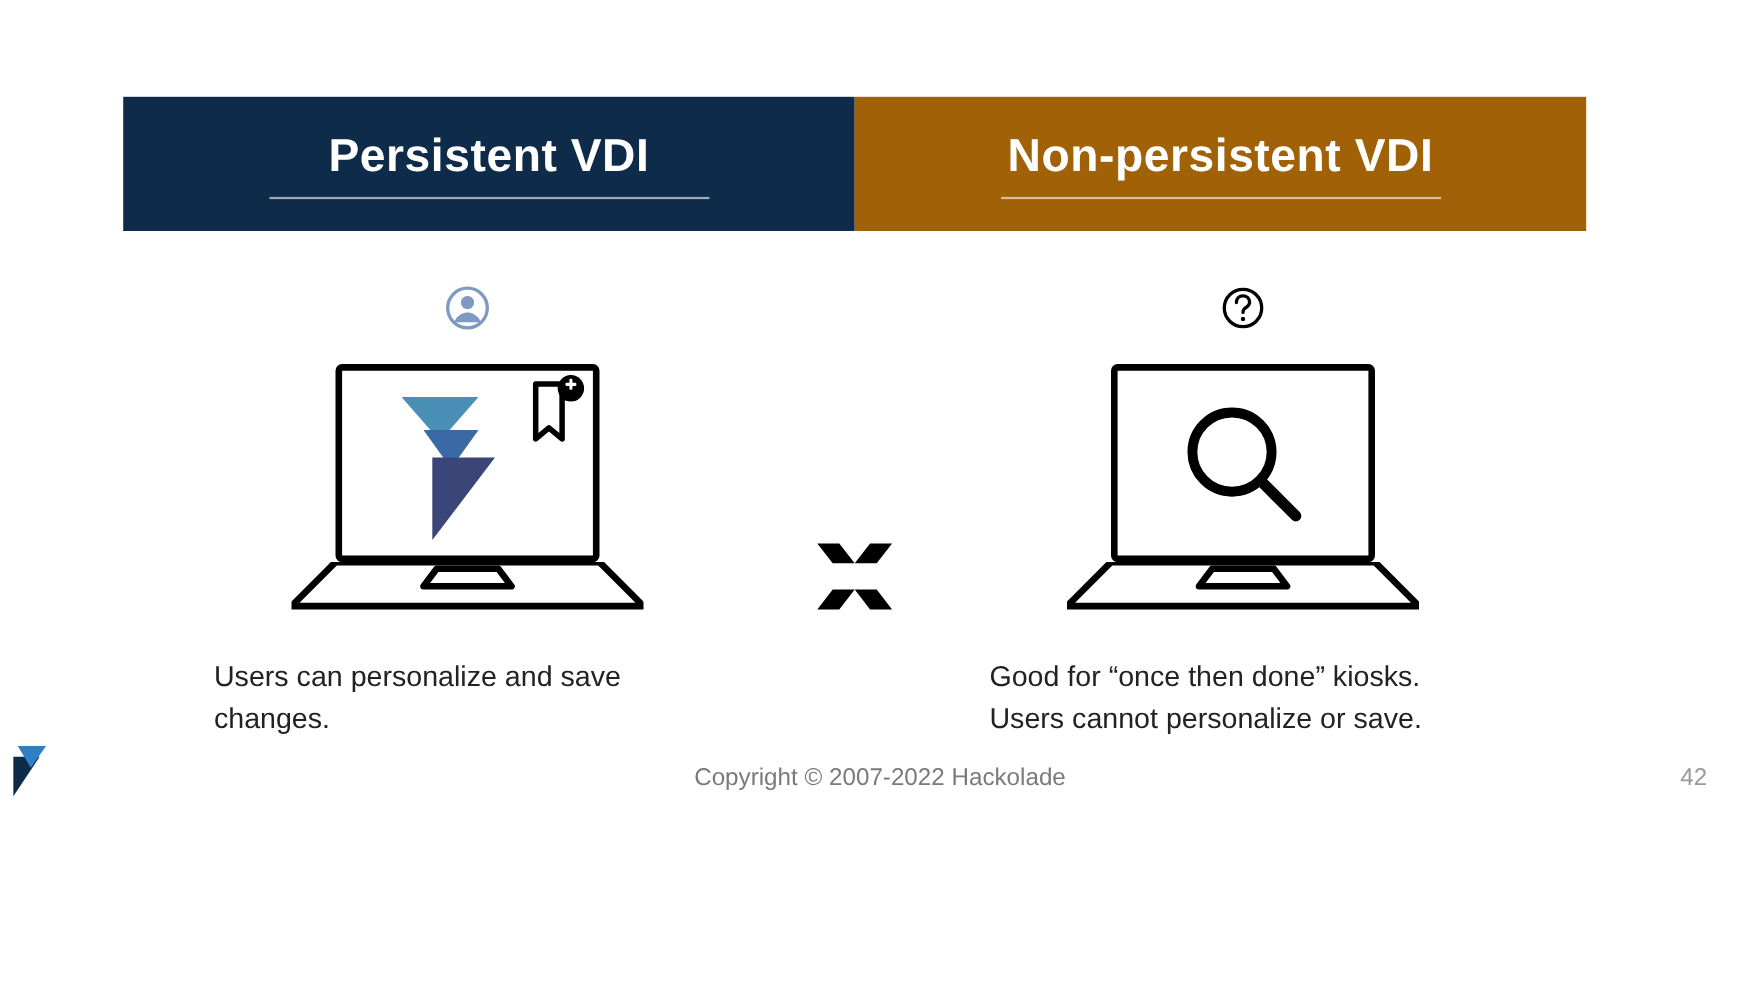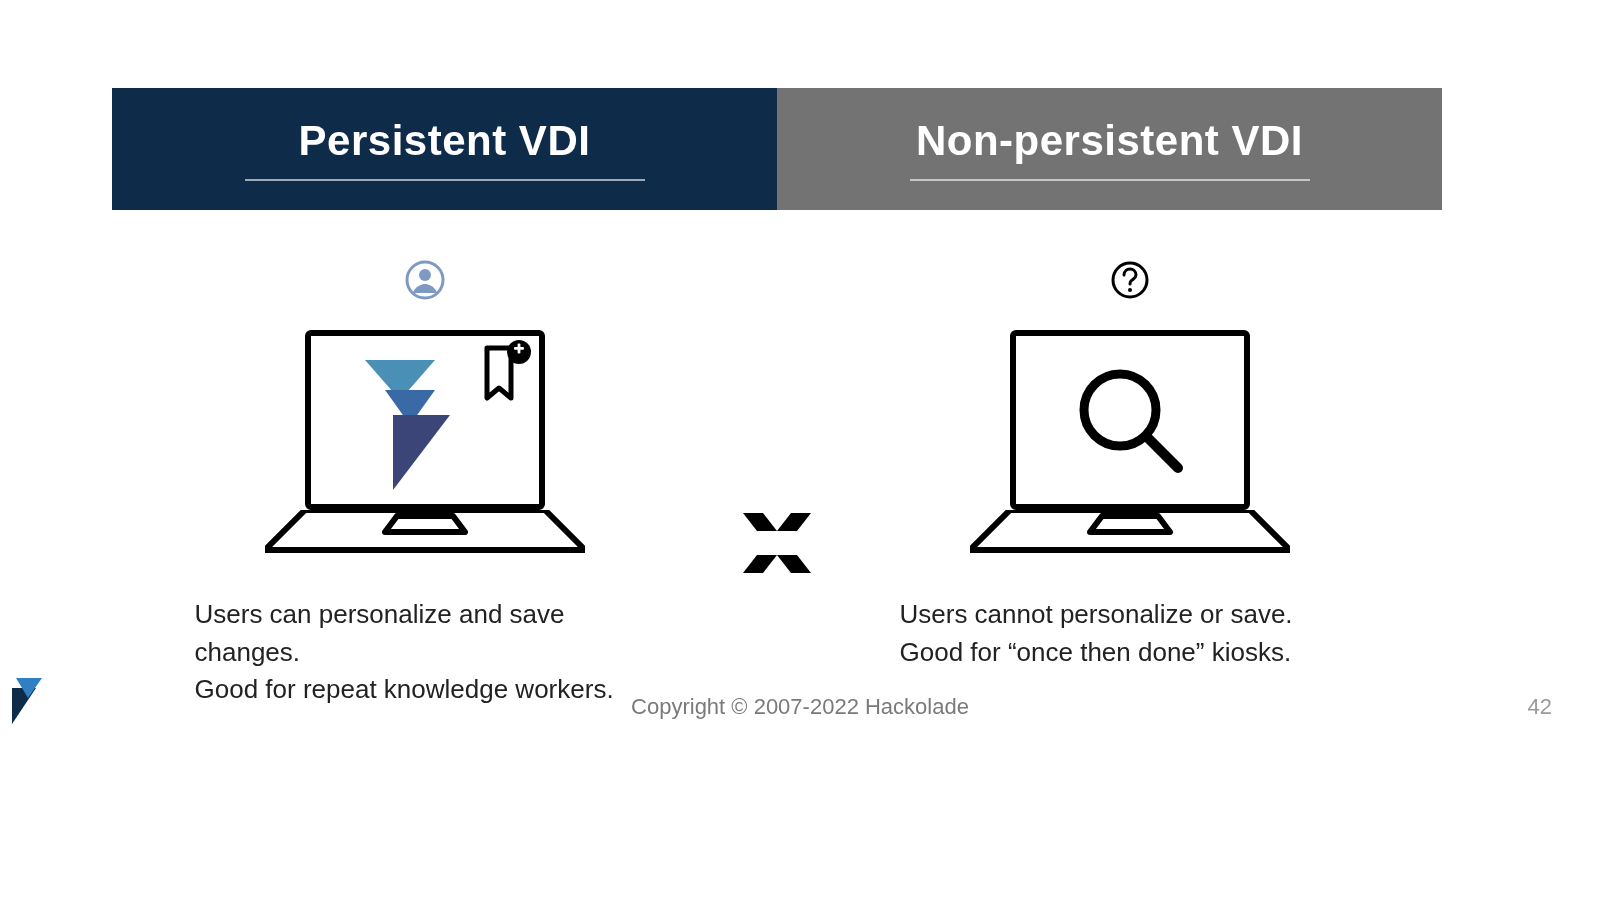--- a/index.html
+++ b/index.html
@@ -3,21 +3,21 @@
 <meta charset="utf-8">
 <style>
   * { margin: 0; padding: 0; box-sizing: border-box; }
   html, body { width: 1600px; height: 900px; font-family: "Segoe UI", Arial, sans-serif; background: #fff; color: #000; }
   .slide { position: relative; width: 1600px; height: 738px; }
 
   
   .band { position: absolute; top: 88px; left: 112px; width: 1330px; height: 122px; display: flex; }
   .band-left, .band-right { flex: 1; display: flex; flex-direction: column; align-items: center; justify-content: center; }
   .band-left  { background: #0f2b4a; }
-  .band-right { background: #737373; }
+  .band-right { background: #a16207; }
   .band-title { color: #fff; font-size: 42px; font-weight: 700; letter-spacing: .5px; }
   .band-underline { width: 400px; height: 2px; background: rgba(255,255,255,.6); margin-top: 14px; }
 
   
   .body { position: absolute; top: 260px; left: 112px; width: 1330px; display: flex; align-items: flex-start; }
   .col { flex: 1; display: flex; flex-direction: column; align-items: center; padding: 0 40px; }
   .col-text { margin-top: 24px; font-size: 26px; line-height: 1.45; color: #222; text-align: left; width: 460px; }
 
   
   .badge { margin-bottom: 8px; }
@@ -92,21 +92,20 @@
         </div>
         <div class="laptop-base">
           <svg viewBox="0 0 320 48">
             <polygon points="40,0 280,0 320,40 0,40" fill="none" stroke="#000" stroke-width="6" stroke-linejoin="round"></polygon>
             <polygon points="132,6 188,6 200,22 120,22" fill="none" stroke="#000" stroke-width="6" stroke-linejoin="round"></polygon>
           </svg>
         </div>
       </div>
       <div class="col-text">
         <div>Users  can personalize and save changes.</div>
-        <div>Good for repeat knowledge workers.</div>
       </div>
     </div>
 
     <div class="center-x">
       <svg width="80" height="72" viewBox="0 0 80 72">
         <g fill="#000">
           <path d="M6 6 l20 0 l14 18 l-20 0z"></path>
           <path d="M74 6 l-20 0 l-14 18 l20 0z"></path>
           <path d="M6 66 l20 0 l14 -18 l-20 0z"></path>
           <path d="M74 66 l-20 0 l-14 -18 l20 0z"></path>
@@ -130,22 +129,22 @@
           </svg>
         </div>
         <div class="laptop-base">
           <svg viewBox="0 0 320 48">
             <polygon points="40,0 280,0 320,40 0,40" fill="none" stroke="#000" stroke-width="6" stroke-linejoin="round"></polygon>
             <polygon points="132,6 188,6 200,22 120,22" fill="none" stroke="#000" stroke-width="6" stroke-linejoin="round"></polygon>
           </svg>
         </div>
       </div>
       <div class="col-text">
+        <div>Good for “once then done” kiosks.</div>
         <div>Users  cannot personalize or save.</div>
-        <div>Good for “once then done” kiosks.</div>
       </div>
     </div>
 
   </div>
 
   <div class="footer">Copyright © 2007-2022 Hackolade</div>
   <div class="page-num">42</div>
 
   <svg class="corner-logo" viewBox="0 0 34 46">
     <polygon points="0,10 24,10 0,46" fill="#0f2b4a"></polygon>

